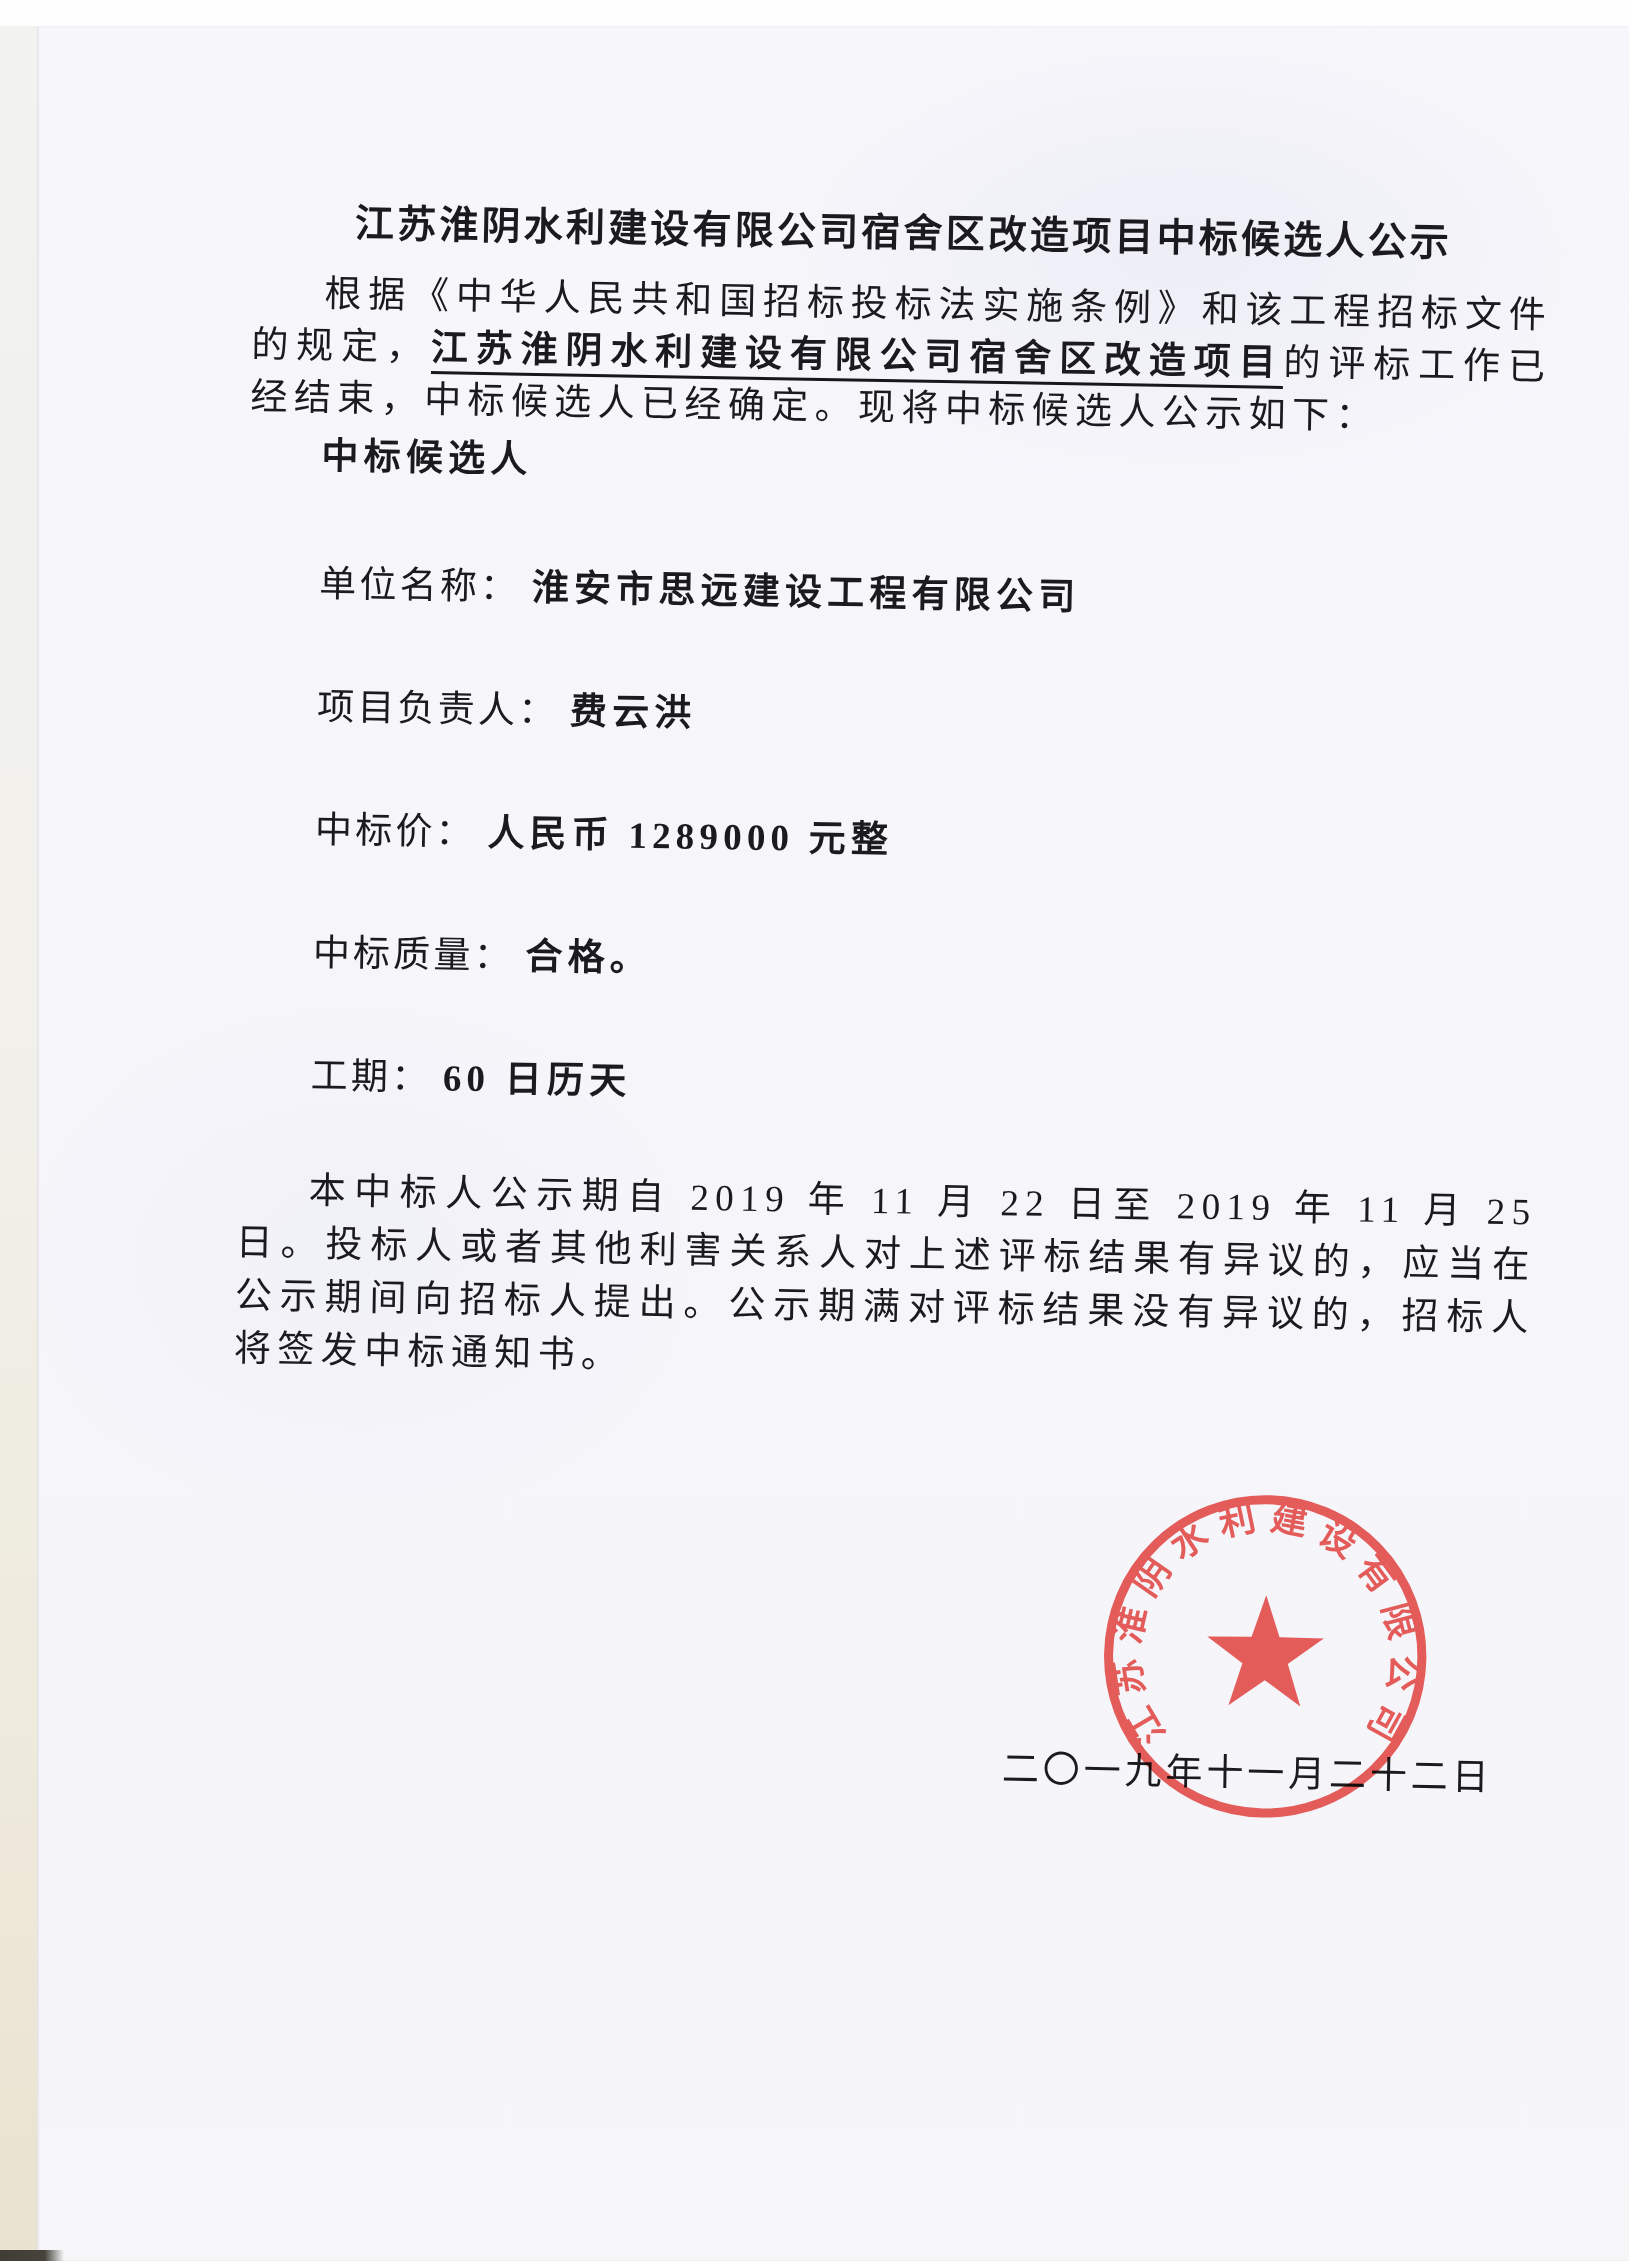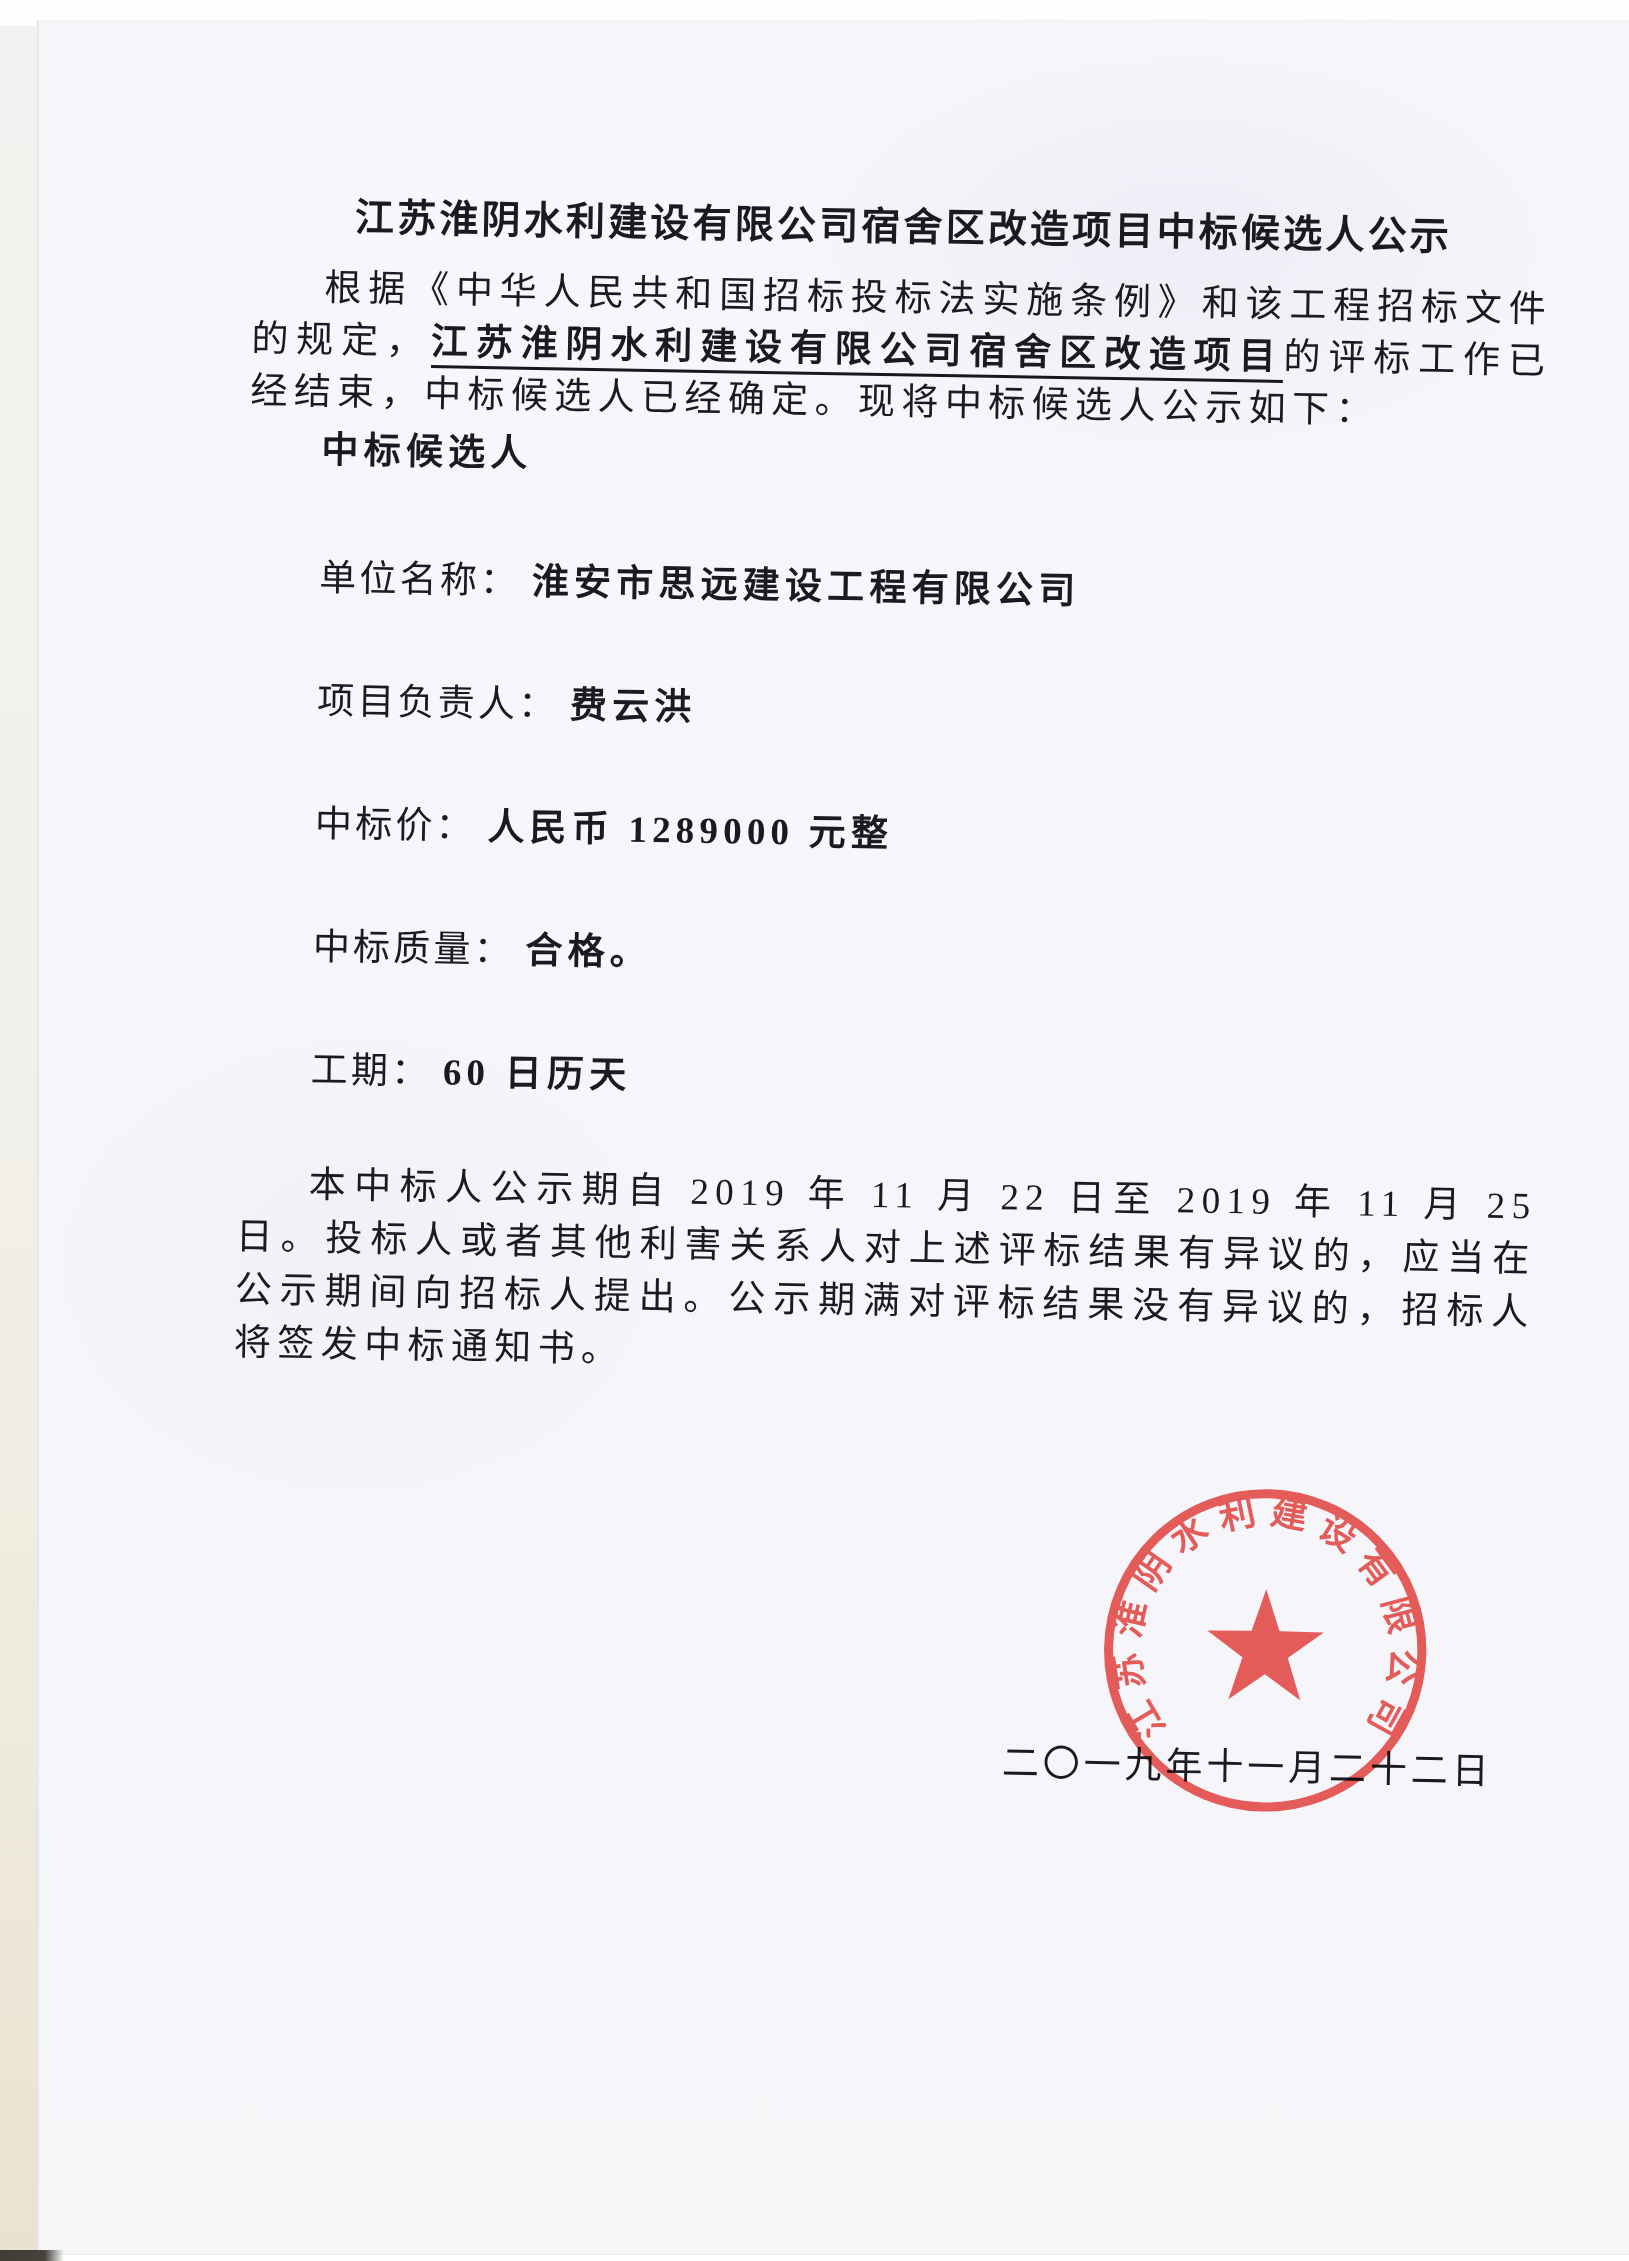--- a/index.html
+++ b/index.html
@@ -31,21 +31,21 @@
   .scan-corner-shadow {
     position: absolute;
     left: 0; bottom: 0;
     width: 64px; height: 11px;
     background: linear-gradient(90deg, #3f3d36 0%, #45433b 70%, rgba(69,67,59,0) 100%);
     z-index: 6;
   }
   
   .paper {
     position: absolute;
-    left: 37px; top: 20px;
+    left: 37px; top: 26px;
     width: 1593px; height: 2235px;
     background:
       radial-gradient(ellipse 709px 387px at 72% 10%, rgba(219,221,238,0.35), rgba(219,221,238,0) 65%),
       radial-gradient(ellipse 580px 451px at 20% 55%, rgba(226,227,240,0.25), rgba(226,227,240,0) 60%),
       linear-gradient(180deg, #f7f7fb 0%, #f5f5fa 60%, #f6f6f9 100%);
     box-shadow: inset 1.3px 0 1.9px rgba(120,120,130,0.18);
   }
   
   .content {
     position: absolute;

